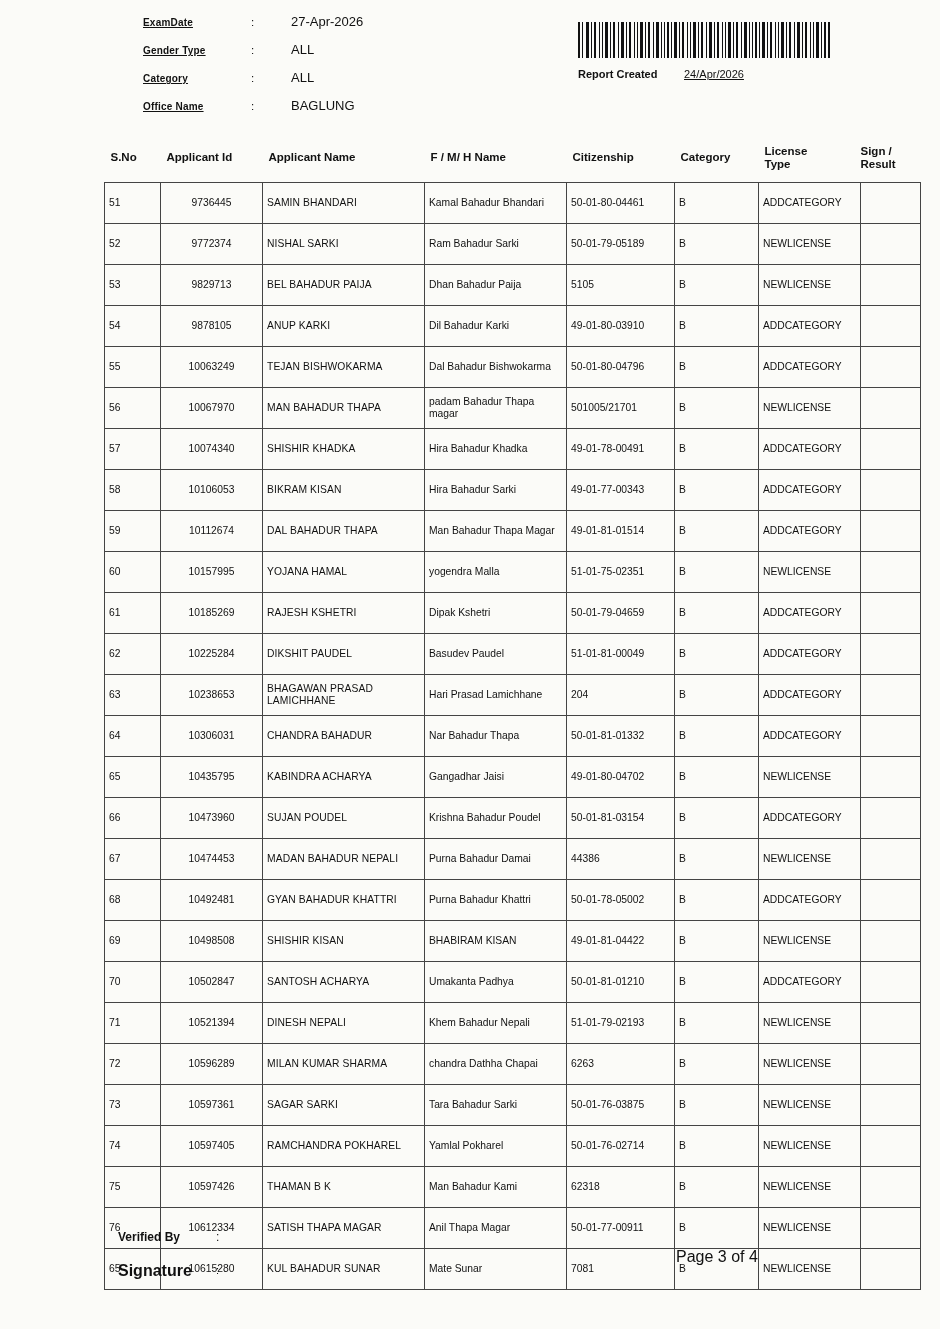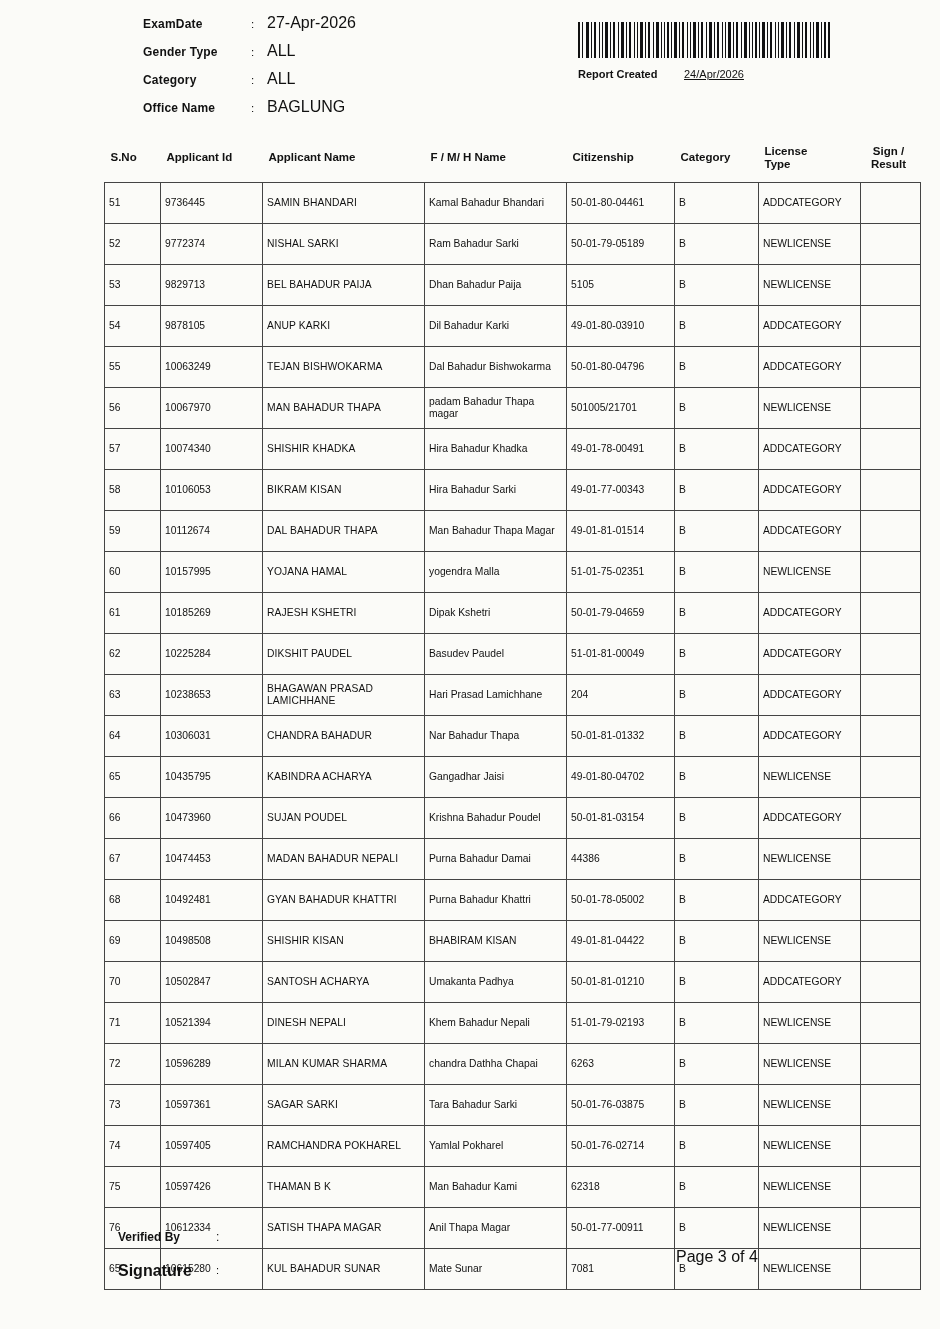--- a/index.html
+++ b/index.html
@@ -37,33 +37,35 @@
     top: 6px;
     width: 380px;
   }
   .meta-row {
     display: flex;
     align-items: baseline;
     height: 28px;
   }
   .meta-label {
     width: 108px;
-    font-size: 12px;
+    font-size: 10px;
     font-weight: bold;
     letter-spacing: 0.2px;
     color: #111;
+    text-decoration: underline;
   }
   .meta-colon {
     width: 16px;
     font-size: 11.5px;
     color: #111;
   }
   .meta-value {
-    font-size: 16px;
-    color: #111;
+    font-size: 13px;
+    color: #111;
+    margin-left: 24px;
   }
 
   .barcode-wrap {
     position: absolute;
     left: 578px;
     top: 14px;
     width: 252px;
     height: 40px;
   }
   .barcode {
@@ -112,42 +114,42 @@
     border: none;
     border-bottom: 1px solid #444;
     font-size: 11.5px;
     font-weight: bold;
     text-align: left;
     height: 44px;
     padding-left: 6px;
     vertical-align: middle;
   }
   thead tr th.c-license, thead tr th.c-sign {
-    text-align: center;
+    text-align: left;
     padding-left: 0;
   }
   tbody td {
     height: 36px;
   }
   .c-sno     { width: 46px; }
   .c-appid   { width: 92px; }
   .c-appname { width: 152px; }
   .c-fmh     { width: 132px; }
   .c-citizen { width: 98px; }
   .c-cat     { width: 74px; }
   .c-lic     { width: 92px; }
   .c-sign    { width: 56px; }
 
   td.sno {
     font-size: 10.3px;
     padding-left: 3px;
     vertical-align: top;
     padding-top: 2px;
   }
-  td.appid   { padding-left: 5px; }
+  td.appid   { padding-left: 5px; text-align: center; }
   td.appname { padding-left: 6px; letter-spacing: 0.1px; }
   td.fmh     { padding-left: 4px; }
   td.citizen { padding-left: 4px; }
   td.cat     { padding-left: 6px; }
   td.lic     { padding-left: 6px; font-size: 10px; vertical-align: bottom; padding-bottom: 5px;}
   td.sign    { }
 
   
   .footer {
     position: absolute;

